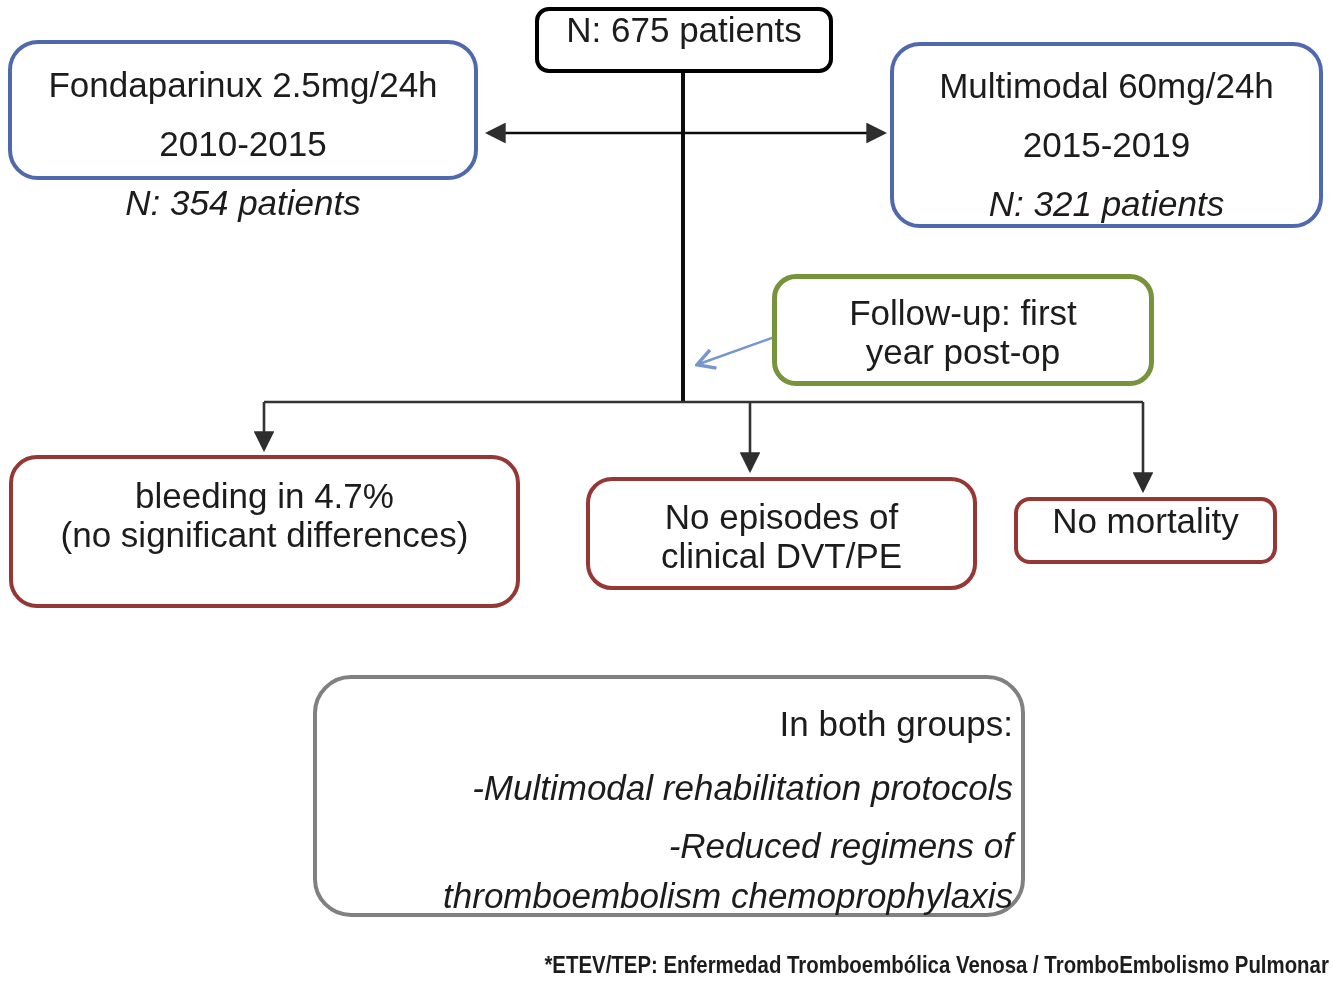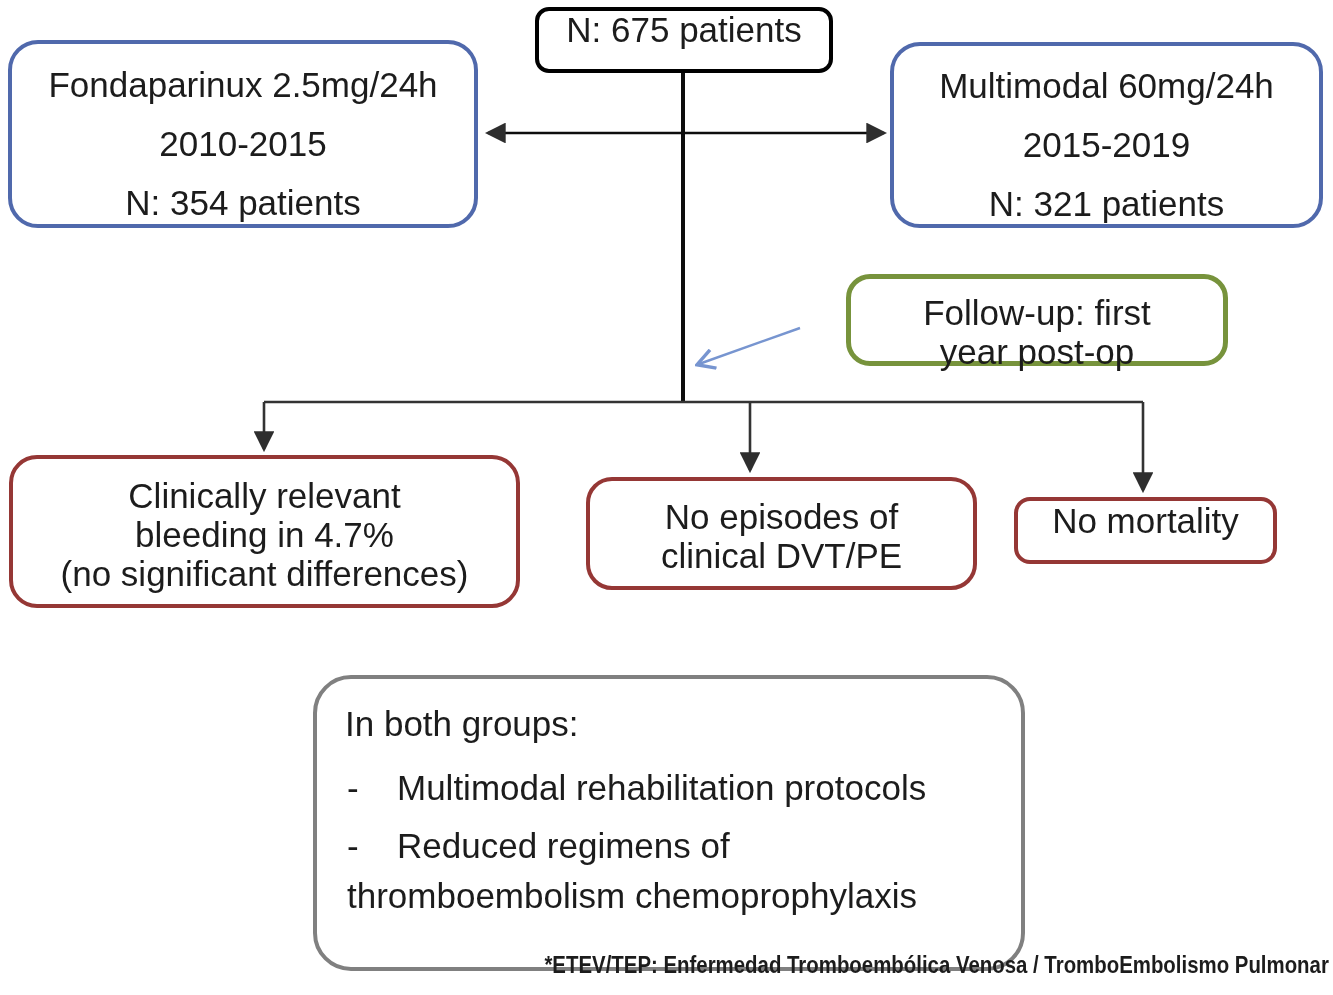--- a/index.html
+++ b/index.html
@@ -18,48 +18,48 @@
 
   
   #total-box {
     left:535px; top:7px; width:298px; height:66px;
     border:4px solid #000000; border-radius:14px;
     display:flex; align-items:flex-start; justify-content:center;
   }
 
   
   .group-box { border:4px solid var(--box-blue,#5069ac); border-radius:30px; }
-  #group-left  { left:8px;   top:40px; width:470px; height:188px; padding-top:11px; }
+  #group-left  { left:8px;   top:40px; width:470px; height:140px; padding-top:11px; }
   #group-right { left:890px; top:42px; width:433px; height:186px; padding-top:10px; }
   .group-box .line { height:59px; line-height:59px; }
-  .italic { }
+  .italic { font-style:italic; }
 
   
   #followup-box {
-    left:846px; top:274px; width:382px; height:92px; padding-top:14px;
+    left:772px; top:274px; width:382px; height:112px; padding-top:14px;
     border:5px solid var(--box-green,#77933C); border-radius:24px;
   }
   #followup-box .line { height:39px; line-height:39px; }
 
   
   .outcome-box { border:4px solid var(--box-red,#953735); }
   #outcome-bleeding { left:9px;   top:455px; width:511px; height:153px; border-radius:28px; padding-top:17px; }
   #outcome-dvtpe    { left:586px; top:477px; width:391px; height:113px; border-radius:26px; padding-top:16px; }
   #outcome-mortality{ left:1014px;top:497px; width:263px; height:67px;  border-radius:16px;
                       display:flex; align-items:flex-start; justify-content:center; }
   .outcome-box .line { height:39px; line-height:39px; }
 
   
   #summary-box {
-    left:313px; top:675px; width:712px; height:296px;
+    left:313px; top:675px; width:712px; height:242px;
     border:4px solid var(--box-gray,#808080); border-radius:38px;
-    text-align:left; padding:24px 8px 0 24px;
+    text-align:right; padding:24px 8px 0 24px;
   }
   #summary-title { line-height:42px; margin-left:4px; }
-  .bullet { margin:0; padding-left:6px; line-height:50px; }
+  .bullet { margin:0; padding-left:6px; line-height:50px;font-style:italic; }
   #bullet-1 { margin-top:18px; }
   #bullet-2 { margin-top:8px;  }
   .dash { display:inline-block; width:50px; }
 
   
   #footnote {
     position:absolute; right:4px; top:951px;
     font-size:24px; font-weight:bold; line-height:27px; white-space:nowrap;
     transform:scaleX(0.85); transform-origin:100% 50%;
   }
@@ -113,21 +113,20 @@
     <span class="line">2015-2019</span>
     <span class="line italic">N: 321 patients</span>
   </div>
 
   <div class="box" id="followup-box">
     <span class="line">Follow-up: first</span>
     <span class="line">year post-op</span>
   </div>
 
   <div class="box outcome-box" id="outcome-bleeding">
-    <span class="line">Clinically relevant</span>
     <span class="line">bleeding in 4.7%</span>
     <span class="line">(no significant differences)</span>
   </div>
 
   <div class="box outcome-box" id="outcome-dvtpe">
     <span class="line">No episodes of</span>
     <span class="line">clinical DVT/PE</span>
   </div>
 
   <div class="box outcome-box" id="outcome-mortality">

